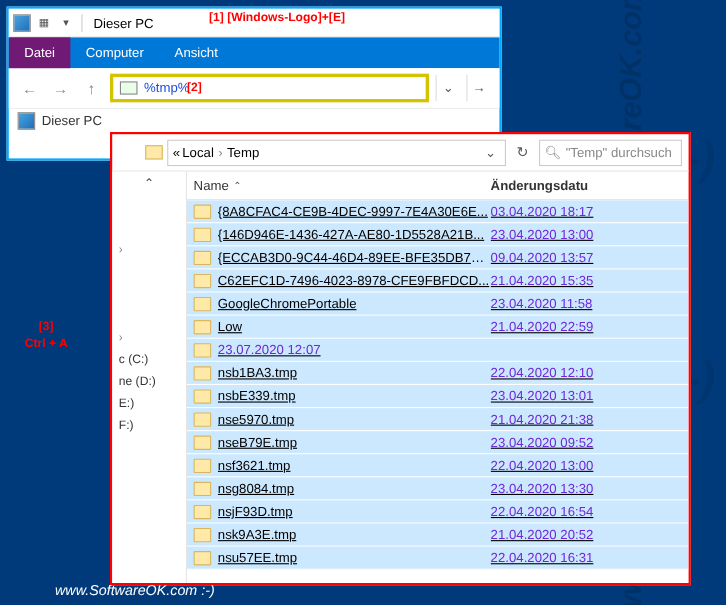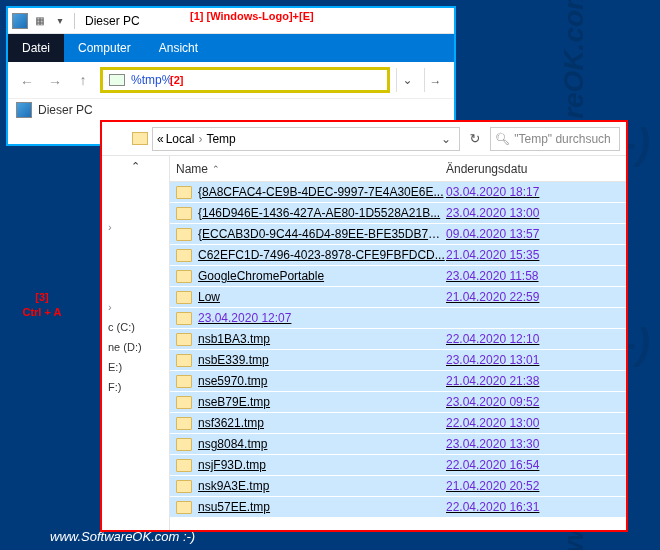--- a/index.html
+++ b/index.html
@@ -71,21 +71,21 @@
       color: #fff;
       font-size: 12px;
       gap: 0;
     }
     .ribbon-tab {
       padding: 0 14px;
       height: 100%;
       display: flex;
       align-items: center;
     }
-    .ribbon-tab.active { background: #0f172a; }
+    .ribbon-tab.active { background: #701a75; }
     .addrbar1 {
       height: 36px;
       display: flex;
       align-items: center;
       padding: 4px 8px;
       gap: 6px;
       background: #fff;
     }
     .nav-arrow {
       width: 22px; height: 22px;
@@ -200,21 +200,21 @@
     .columns {
       height: 26px;
       display: flex;
       align-items: center;
       border-bottom: 1px solid #e5e5e5;
       font-size: 12px;
       color: #333;
       padding-left: 6px;
     }
     .col-name { width: 270px; display: flex; align-items: center; gap: 4px;}
-    .col-date { flex: 1; }
+    .col-date { flex: 1; font-weight: bold; }
     .sort-arrow { font-size: 9px; color: #555; }
     .rows { flex: 1; overflow: hidden; text-decoration: underline; }
     .row {
       height: 21px;
       display: flex;
       align-items: center;
       padding-left: 6px;
       font-size: 12px;
       background: #cce8ff;
       border-bottom: 1px solid #fff;
@@ -344,21 +344,21 @@
             <span class="nm">GoogleChromePortable</span>
             <span class="dt">23.04.2020 11:58</span>
           </div>
           <div class="row">
             <span class="ico"></span>
             <span class="nm">Low</span>
             <span class="dt">21.04.2020 22:59</span>
           </div>
           <div class="row">
             <span class="ico"></span>
-            <span class="dt">23.04.2020 12:07</span>
+            <span class="dt">23.07.2020 12:07</span>
           </div>
           <div class="row">
             <span class="ico"></span>
             <span class="nm">nsb1BA3.tmp</span>
             <span class="dt">22.04.2020 12:10</span>
           </div>
           <div class="row">
             <span class="ico"></span>
             <span class="nm">nsbE339.tmp</span>
             <span class="dt">23.04.2020 13:01</span>

